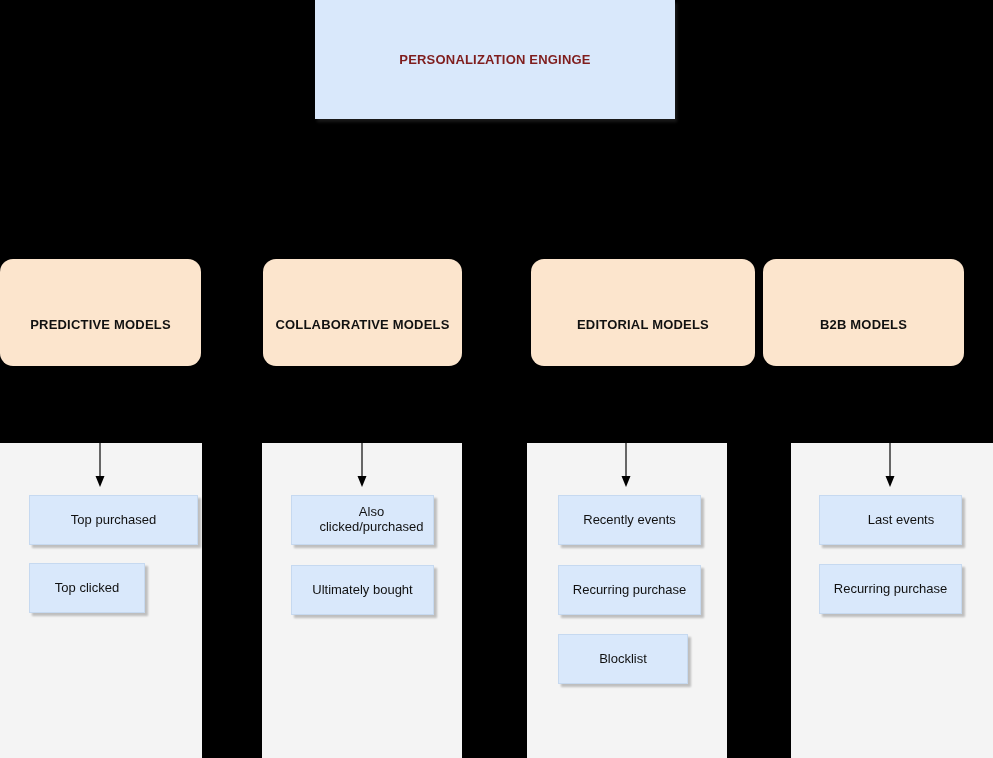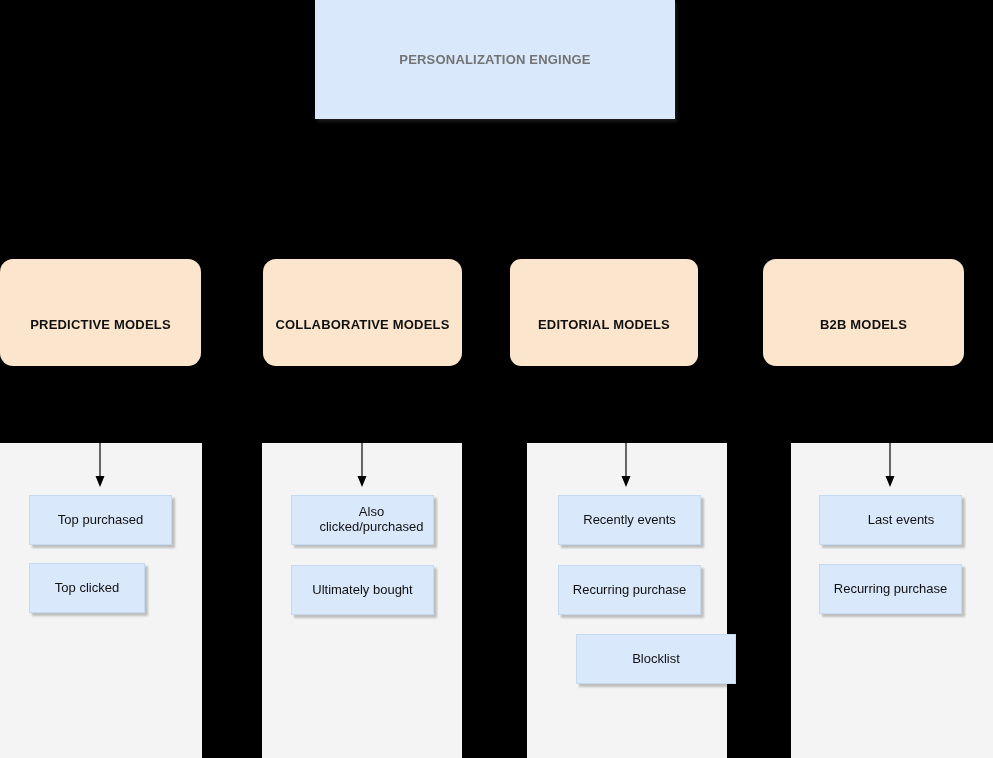--- a/index.html
+++ b/index.html
@@ -25,21 +25,21 @@
     height: 119px;
     background: #d9e8fb;
     box-shadow: 2px 3px 3px rgba(255,255,255,0.10);
     display: flex;
     align-items: center;
     justify-content: center;
   }
   .engine-label {
     font-size: 13px;
     font-weight: bold;
-    color: #737373;
+    color: #7f1d1d;
     letter-spacing: 0.2px;
     text-align: center;
   }
 
   
   .model-box {
     position: absolute;
     top: 259px;
     height: 107px;
     background: #fce5cd;
@@ -106,21 +106,21 @@
   <div class="column-panel" style="left:262px;width:200px;"></div>
   <div class="column-panel" style="left:527px;width:200px;"></div>
   <div class="column-panel" style="left:791px;width:202px;"></div>
 
   <div class="model-box" style="left:0px;width:201px;">
     <span class="model-label">PREDICTIVE MODELS</span>
   </div>
   <div class="model-box" style="left:263px;width:199px;">
     <span class="model-label">COLLABORATIVE MODELS</span>
   </div>
-  <div class="model-box" style="left:510px;width:188px;border-radius:11px;">
+  <div class="model-box" style="left:531px;width:224px;">
     <span class="model-label">EDITORIAL MODELS</span>
   </div>
   <div class="model-box" style="left:763px;width:201px;">
     <span class="model-label">B2B MODELS</span>
   </div>
 
   <svg class="arrow" style="left:93px;" viewBox="0 0 14 45">
     <line x1="7" y1="0" x2="7" y2="34" stroke="#666666" stroke-width="2"></line>
     <path d="M7 44 L2.5 33 L11.5 33 Z" fill="#000000"></path>
   </svg>
@@ -130,41 +130,41 @@
   </svg>
   <svg class="arrow" style="left:619px;" viewBox="0 0 14 45">
     <line x1="7" y1="0" x2="7" y2="34" stroke="#666666" stroke-width="2"></line>
     <path d="M7 44 L2.5 33 L11.5 33 Z" fill="#000000"></path>
   </svg>
   <svg class="arrow" style="left:883px;" viewBox="0 0 14 45">
     <line x1="7" y1="0" x2="7" y2="34" stroke="#666666" stroke-width="2"></line>
     <path d="M7 44 L2.5 33 L11.5 33 Z" fill="#000000"></path>
   </svg>
 
-  <div class="item-box" style="left:29px;top:495px;width:143px;">
+  <div class="item-box" style="left:29px;top:495px;width:169px;">
     <span class="item-label">Top purchased</span>
   </div>
   <div class="item-box" style="left:29px;top:563px;width:116px;">
     <span class="item-label">Top clicked</span>
   </div>
 
   <div class="item-box" style="left:291px;top:495px;width:143px;padding-left:24px;">
     <span class="item-label">Also clicked/purchased</span>
   </div>
   <div class="item-box" style="left:291px;top:565px;width:143px;">
     <span class="item-label">Ultimately bought</span>
   </div>
 
   <div class="item-box" style="left:558px;top:495px;width:143px;">
     <span class="item-label">Recently events</span>
   </div>
   <div class="item-box" style="left:558px;top:565px;width:143px;">
     <span class="item-label">Recurring purchase</span>
   </div>
-  <div class="item-box" style="left:576px;top:634px;width:160px;">
+  <div class="item-box" style="left:558px;top:634px;width:130px;">
     <span class="item-label">Blocklist</span>
   </div>
 
   <div class="item-box" style="left:819px;top:495px;width:143px;padding-left:27px;">
     <span class="item-label">Last events</span>
   </div>
   <div class="item-box" style="left:819px;top:564px;width:143px;">
     <span class="item-label">Recurring purchase</span>
   </div>
 

